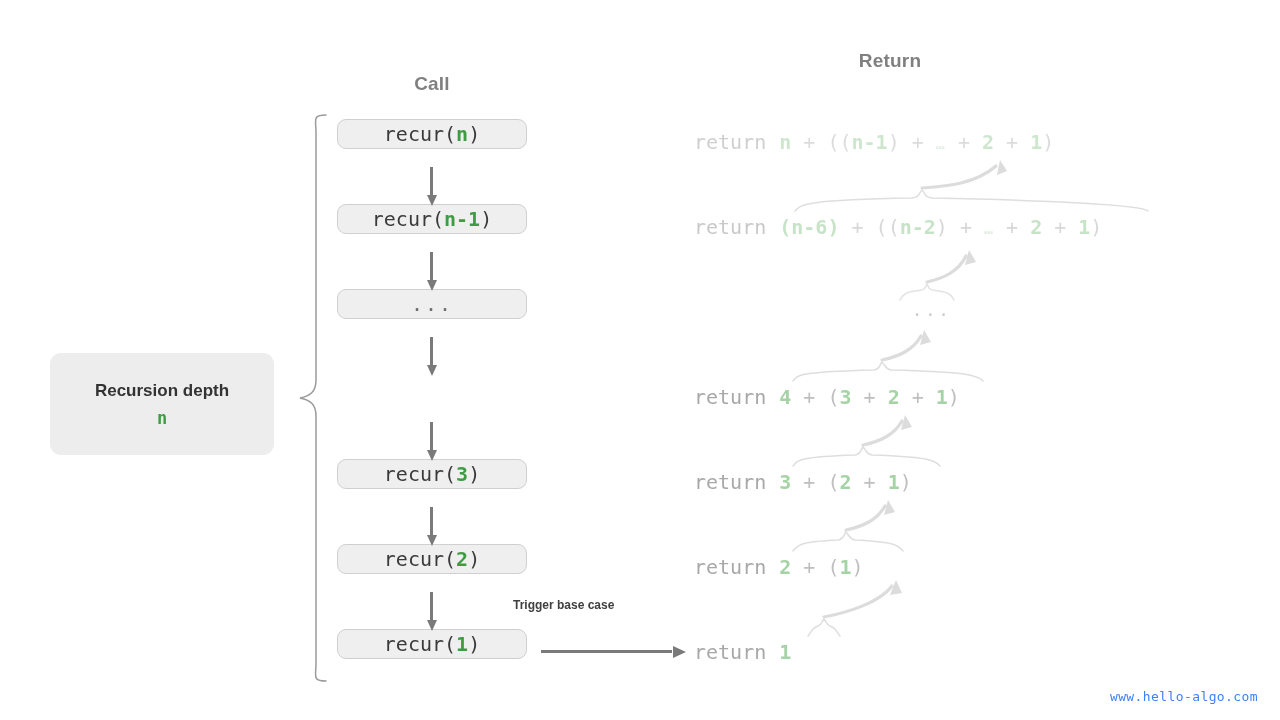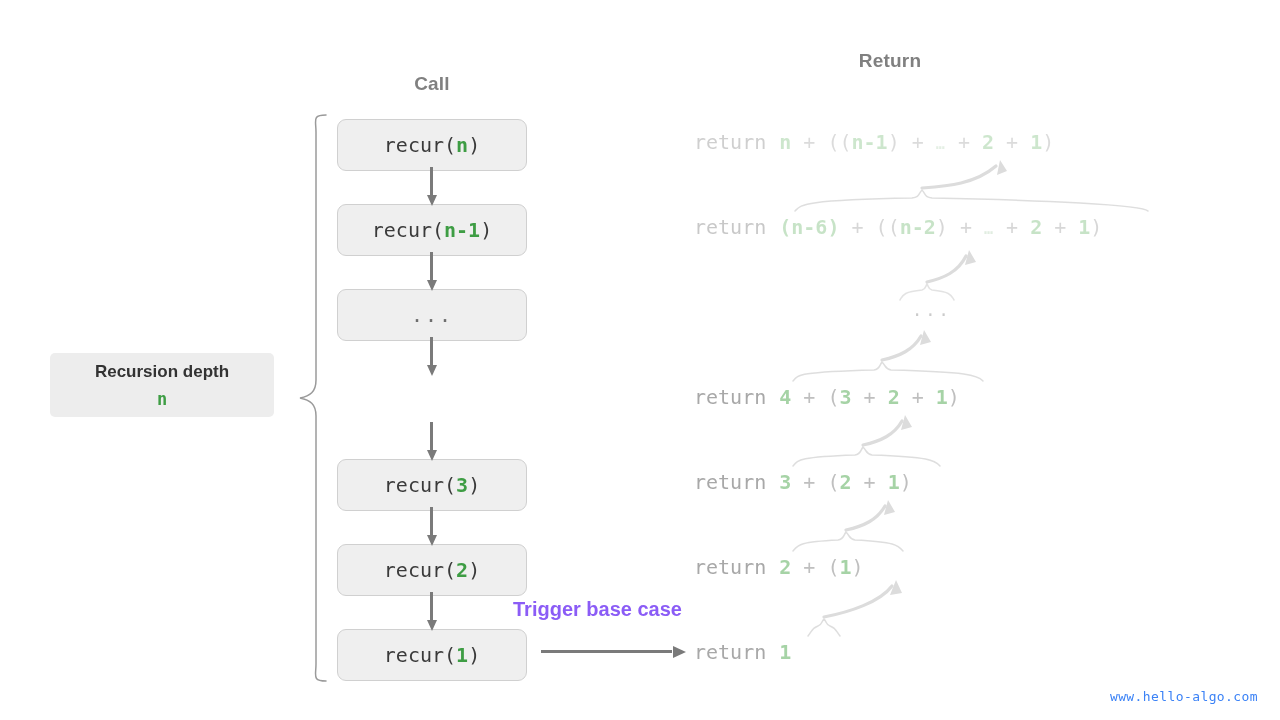--- a/index.html
+++ b/index.html
@@ -33,21 +33,21 @@
     transform: translateX(-50%);
   }
   #header-call  { left: 432px; top: 50px; margin-top: 23px; }
   #header-return{ left: 890px; top: 50px; }
 
   
   .call-box {
     position: absolute;
     left: 337px;
     width: 190px;
-    height: 52px;
+    height: 30px;
     box-sizing: border-box;
     background: #efefef;
     border: 1.4px solid #d0d0d0;
     border-radius: 9px;
     display: flex;
     align-items: center;
     justify-content: center;
     font-family: "DejaVu Sans Mono", "Liberation Mono", monospace;
     font-size: 20px;
     color: #3a3a3a;
@@ -84,23 +84,23 @@
     border-right: 5.5px solid transparent;
     border-top: 11px solid #7a7a7a;
   }
 
   
   #depth-label {
     position: absolute;
     left: 50px;
     top: 353px;
     width: 224px;
-    height: 64px;
+    height: 102px;
     background: #ededed;
-    border-radius: 5px;
+    border-radius: 11px;
     display: flex;
     flex-direction: column;
     align-items: center;
     justify-content: center;
     gap: 7px;
   }
   #depth-label .title {
     font-family: "Liberation Sans", sans-serif;
     font-weight: bold;
     font-size: 17px;
@@ -169,22 +169,22 @@
     pointer-events: none;
   }
 
   
   #trigger-label {
     position: absolute;
     left: 513px;
     top: 598px;
     font-family: "Liberation Sans", sans-serif;
     font-weight: bold;
-    font-size: 20px;
-    color: #8b5cf6;
+    font-size: 12px;
+    color: #404040;
     white-space: nowrap;
   }
   #trigger-arrow {
     position: absolute;
     left: 541px;
     top: 645px;
     width: 145px;
     height: 14px;
   }
   #trigger-arrow .shaft {

